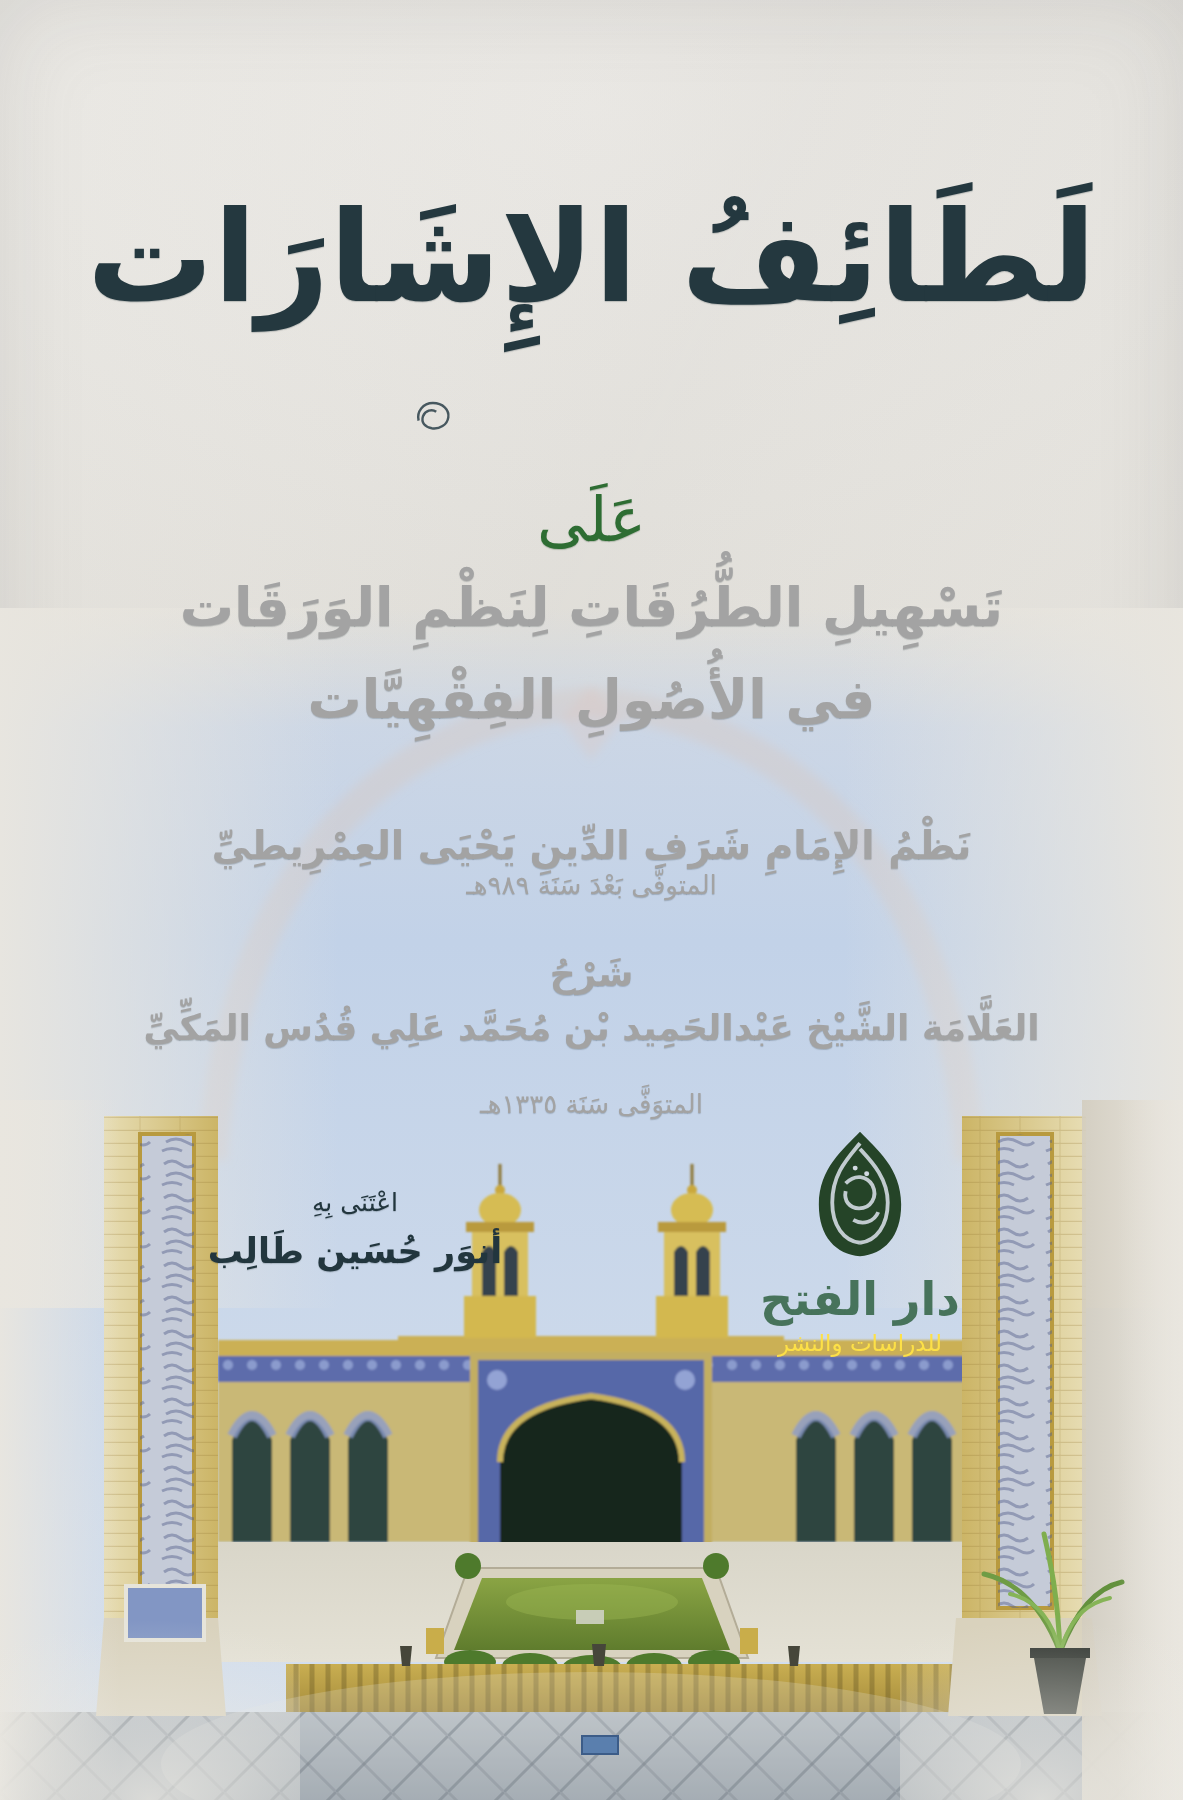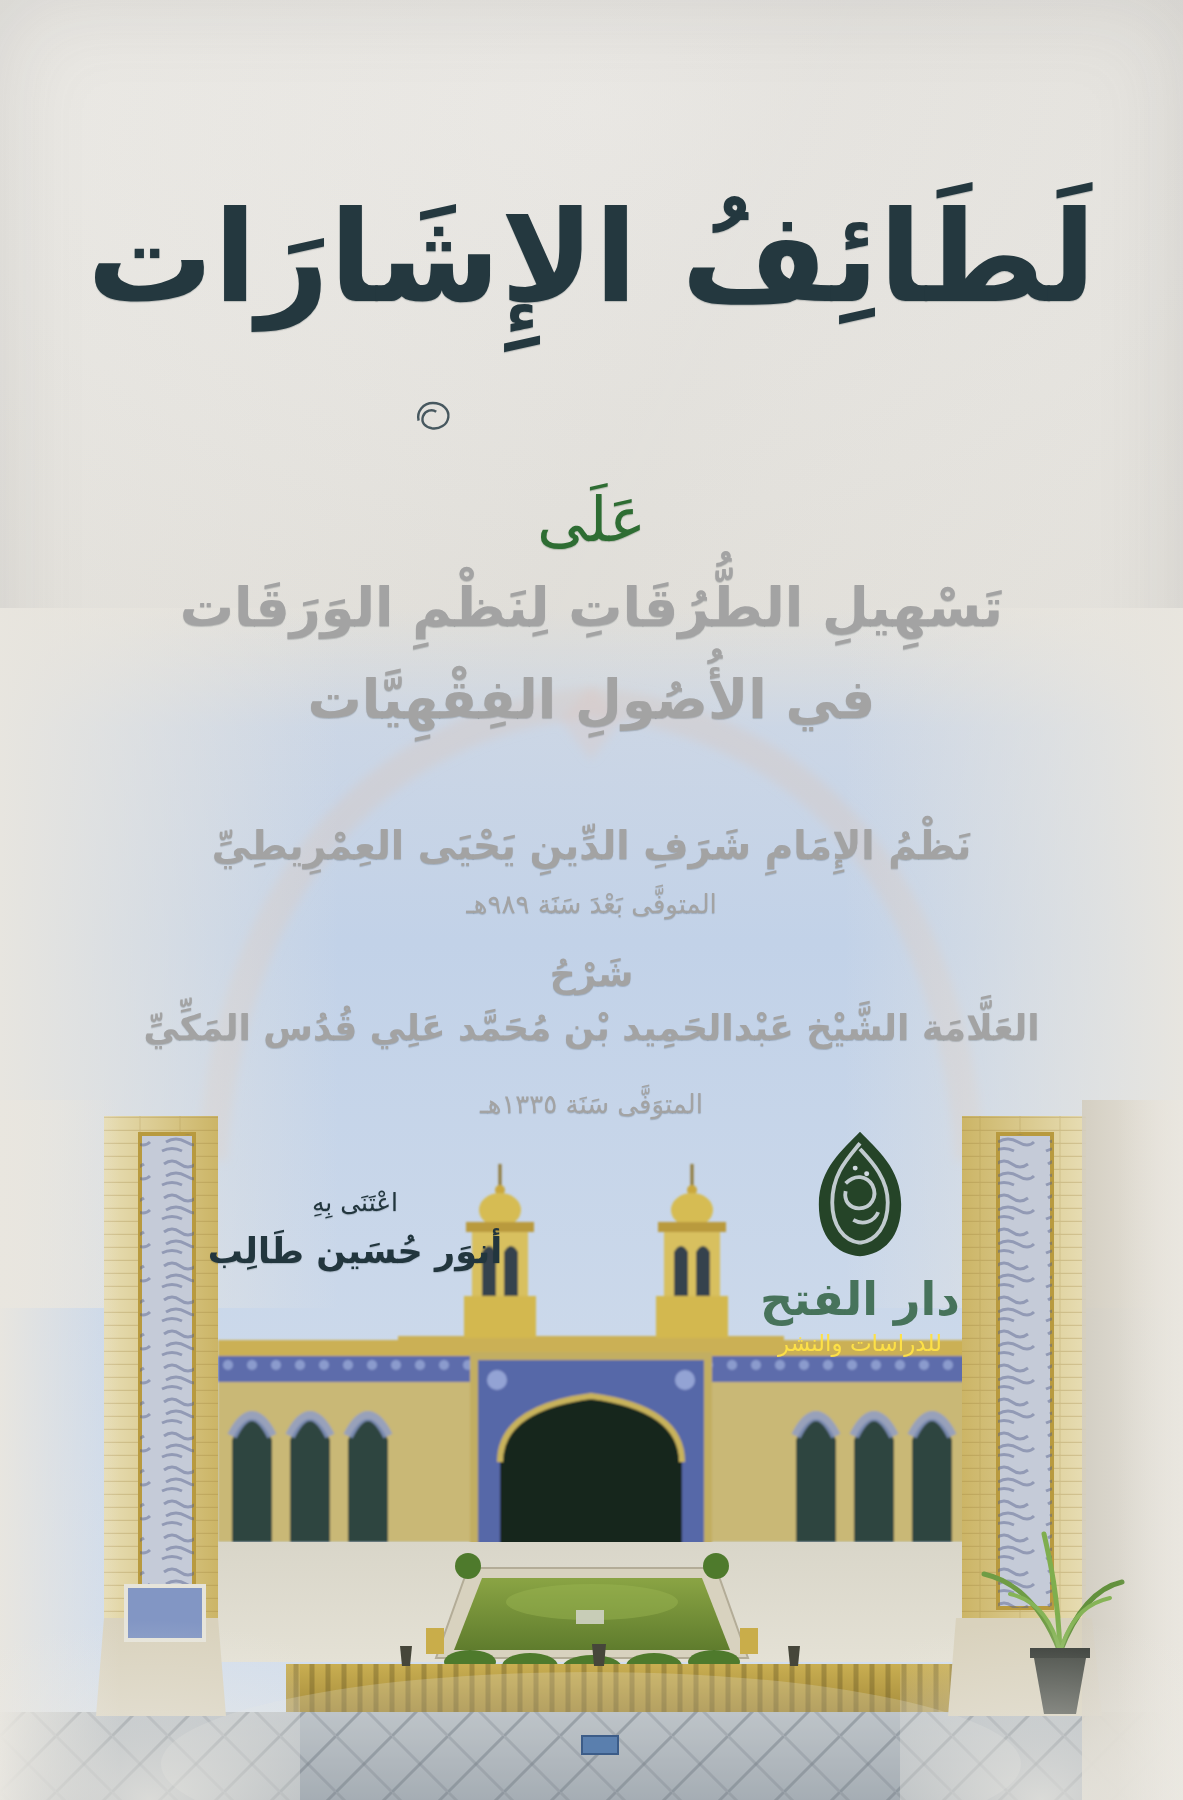--- a/index.html
+++ b/index.html
@@ -19,21 +19,21 @@
   .t{
     position:absolute;left:0;width:100%;text-align:center;color:#a3a3a3;
     white-space:nowrap;line-height:1.55;
     text-shadow:0 1px 1px rgba(30,45,52,.22);
   }
   .title{top:148px;font-size:126px;font-weight:700;line-height:1.75;color:#24383f;}
   .ala{top:472px;font-size:62px;font-weight:400;color:#2e6d33;text-shadow:0 1px 1px rgba(20,60,25,.25);}
   .sub1{top:566px;font-size:54px;font-weight:700;}
   .sub2{top:658px;font-size:54px;font-weight:700;}
   .nazm{top:816px;font-size:39px;font-weight:700;}
-  .nazmd{top:884px;font-size:26px;font-weight:500;}
+  .nazmd{top:865px;font-size:26px;font-weight:500;}
   .sharh{top:946px;font-size:36px;font-weight:700;}
   .sharih{top:1000px;font-size:36px;font-weight:700;}
   .sharihd{top:1084px;font-size:26px;font-weight:500;}
   .seal{position:absolute;left:412px;top:392px;width:44px;height:44px;}
   .editor{position:absolute;left:180px;top:1188px;width:350px;text-align:center;color:#22363e;}
   .elabel{font-size:25px;font-weight:500;white-space:nowrap;text-shadow:0 1px 1px rgba(30,45,52,.2);}
   .ename{margin-top:14px;font-size:35px;font-weight:700;white-space:nowrap;text-shadow:0 1px 1px rgba(30,45,52,.2);}
   .pub{position:absolute;left:742px;top:1126px;width:236px;text-align:center;}
   .plogo{display:block;margin:0 auto;width:106px;height:134px;}
   .pname{margin-top:12px;font-size:46px;font-weight:700;color:#47735b;white-space:nowrap;}

